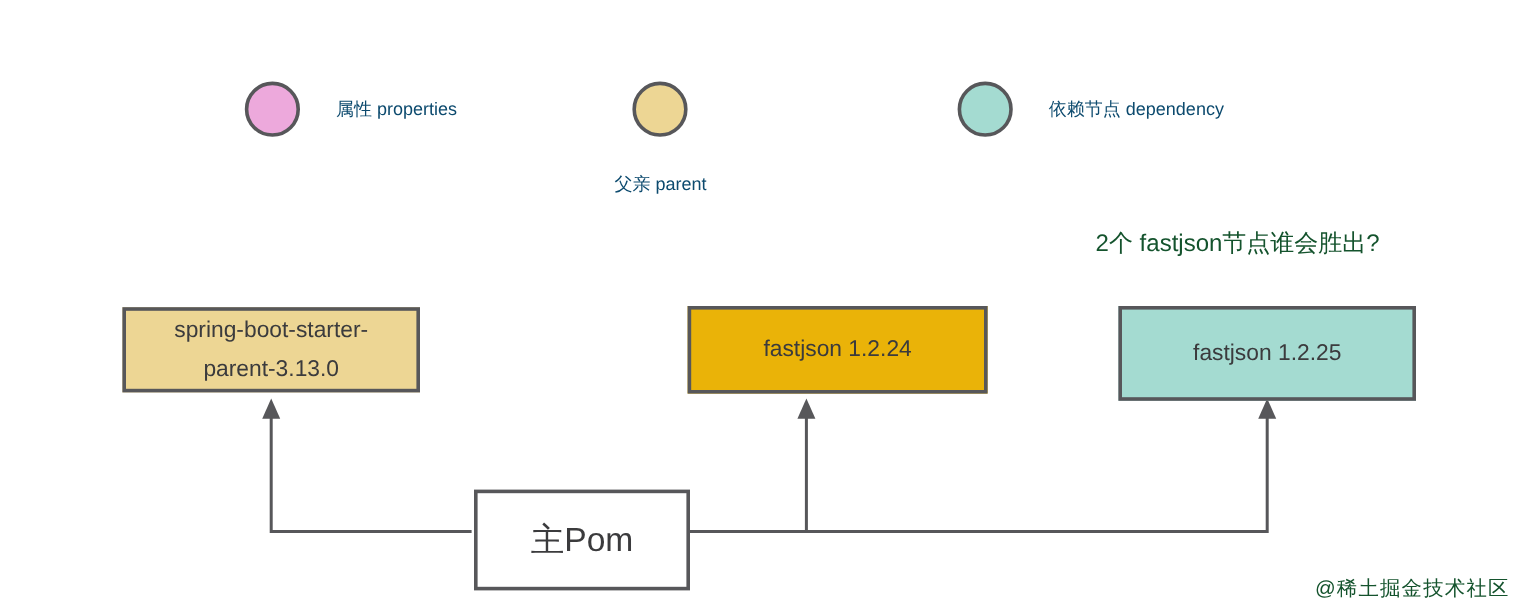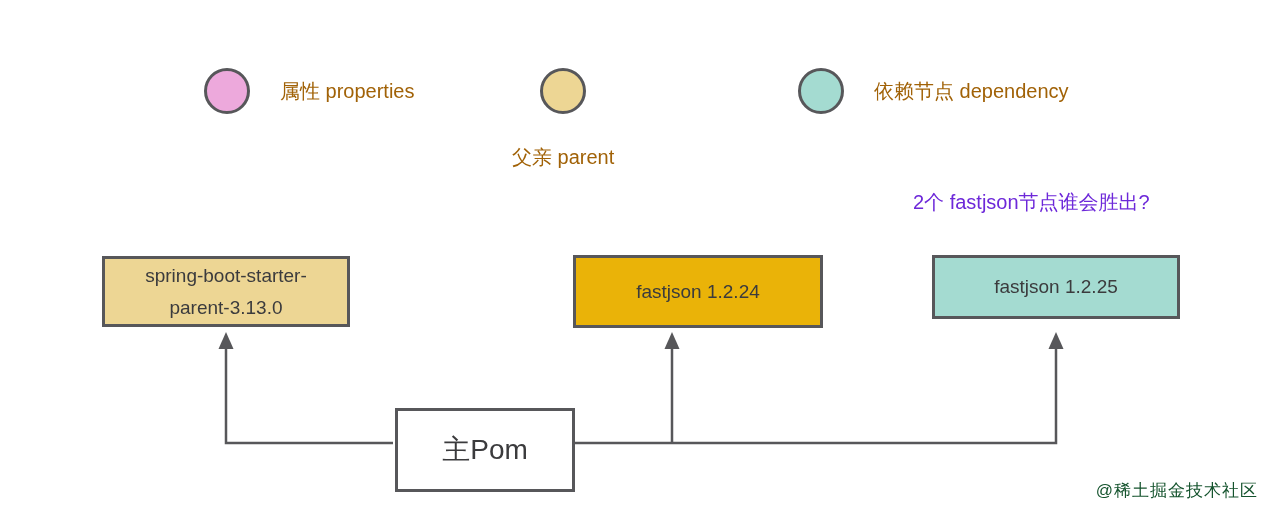--- a/index.html
+++ b/index.html
@@ -21,53 +21,53 @@
     gap: 30px;
     height: 46px;
   }
   .legend-circle {
     width: 46px; height: 46px;
     border-radius: 50%;
     border: 3px solid #57575a;
     flex: 0 0 auto;
   }
   .legend-label {
-    font-size: 20px;
-    color: #a16207;
+    font-size: 15px;
+    color: #0c4a6e;
     white-space: nowrap;
   }
   #legend-properties { left: 204px; top: 68px; }
   #legend-parent     { left: 512px; top: 68px; flex-direction: column; }
   #legend-dependency { left: 798px; top: 68px; }
 
   
   .question {
     position: absolute;
     left: 913px; top: 189px;
     font-size: 20px;
-    color: #6d28d9;
+    color: #14532d;
     white-space: nowrap;
   }
 
   
   .node {
     position: absolute;
     border: 3px solid #57575a;
     display: flex;
     align-items: center;
     justify-content: center;
     text-align: center;
     font-size: 19px;
     color: #3b3b3d;
     line-height: 1.65;
     white-space: pre-line;
   }
   #node-parent   { left: 102px; top: 256px; width: 248px; height: 71px; }
   #node-dep-a    { left: 573px; top: 255px; width: 250px; height: 73px; }
-  #node-dep-b    { left: 932px; top: 255px; width: 248px; height: 64px; text-align: right; }
+  #node-dep-b    { left: 932px; top: 255px; width: 248px; height: 79px; text-align: right; }
   #node-main-pom { left: 395px; top: 408px; width: 180px; height: 84px; background: #ffffff; font-size: 28px; }
 
   
   svg.connectors { position: absolute; left: 0; top: 0; width: 1268px; height: 508px; pointer-events: none; }
 
   
   .watermark {
     position: absolute;
     right: 10px; bottom: 6px;
     font-size: 17px;

